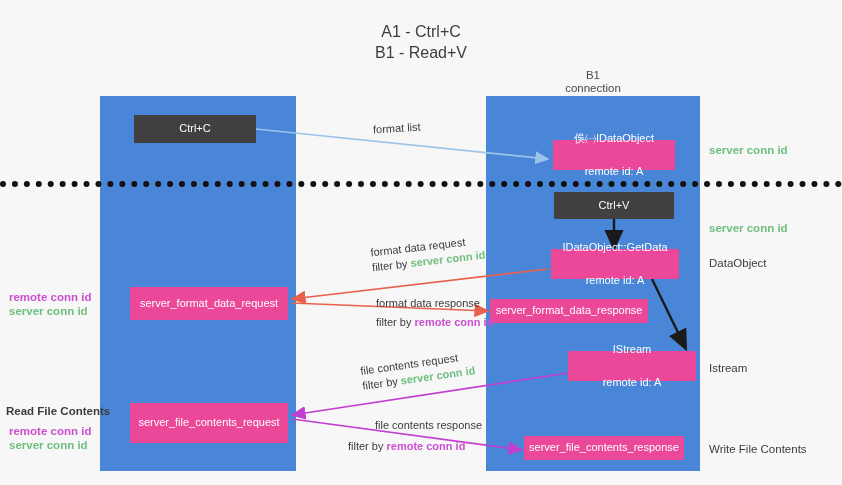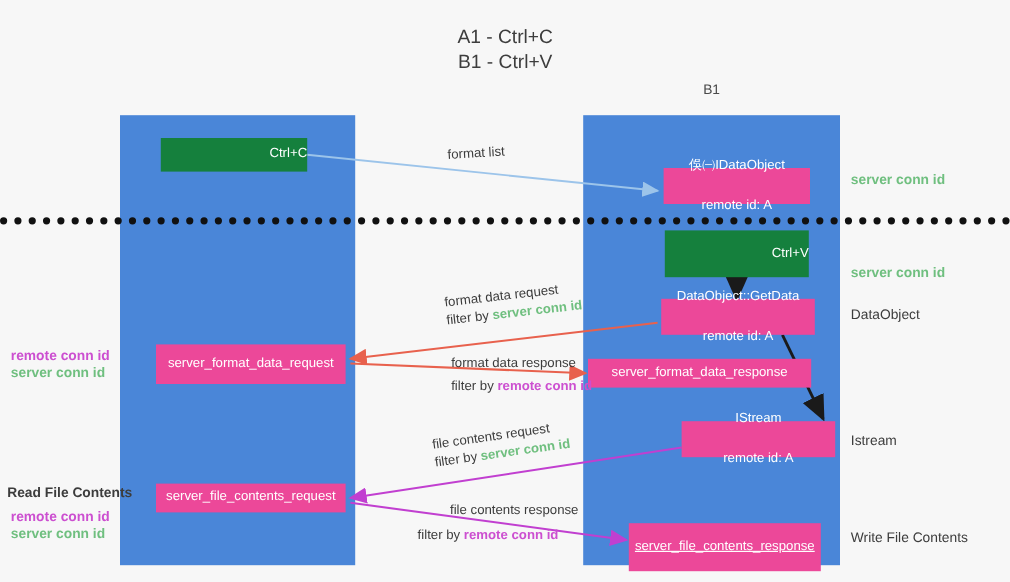--- a/index.html
+++ b/index.html
@@ -20,21 +20,21 @@
 
   .col-head{position:absolute;text-align:center;font-size:11.5px;line-height:13px;color:#4a4a4a;}
   .col-head .l2{display:block;}
 
   .title{position:absolute;left:0;top:10px;width:842px;text-align:center;
          font-size:16px;line-height:21px;color:#3d3d3d;}
 
   .node{position:absolute;box-sizing:border-box;display:flex;
         flex-direction:column;align-items:center;justify-content:center;
         color:#ffffff;font-size:11px;line-height:13.5px;text-align:center;}
-  .node.green{background:#15803d;align-items:flex-end;}
+  .node.green{background:#404040;}
   .node.orange{background:#ec4899;}
   .node .l2{display:block;margin-top:20px;}
 
   .side{position:absolute;font-size:11.5px;line-height:14px;}
   .green-t{color:#6fbf7f;font-weight:bold;}
   .mag-t{color:#cc4fd0;font-weight:bold;}
   .plain-t{color:#3c3c3c;}
 
   .edge-lbl{position:absolute;font-size:11px;line-height:15px;color:#3c3c3c;white-space:nowrap;}
   .edge-lbl b{font-weight:bold;}
@@ -42,29 +42,30 @@
   .dash{position:absolute;left:0;top:170px;width:842px;height:0;
         border-top:6px dotted #111;}
 </style>
 </head>
 <body>
 
 <div id="stage">
 
   <div class="title">
     <span>A1 - Ctrl+C</span><br>
-    <span>B1 - Ctrl+V</span>
+    <span>B1 - Read+V</span>
   </div>
 
   <div class="col-head" style="left:100px;top:58px;width:196px;margin-top:44px;">
     <span>A1</span>
     <span class="l2">remote</span>
   </div>
   <div class="col-head" style="left:486px;top:58px;width:214px;">
     <span>B1</span>
+    <span class="l2">connection</span>
   </div>
 
   <div class="lane lane-a"></div>
   <div class="lane lane-b"></div>
 
   <svg id="wires">
     <defs>
       <marker id="ah-blue" markerWidth="9" markerHeight="8" refX="8" refY="4" orient="auto">
         <path d="M0,0 L9,4 L0,8 z" fill="#9cc4ea"></path>
       </marker>
@@ -96,47 +97,47 @@
 
   <div class="node green" style="left:134px;top:104px;width:122px;height:28px;">
     <span>Ctrl+C</span>
   </div>
 
   <div class="node orange" style="left:553px;top:129px;width:122px;height:30px;">
     <span>俁㈠IDataObject</span>
     <span class="l2">remote id: A</span>
   </div>
 
-  <div class="node green" style="left:554px;top:181px;width:120px;height:39px;">
+  <div class="node green" style="left:554px;top:181px;width:120px;height:27px;">
     <span>Ctrl+V</span>
   </div>
 
   <div class="node orange" style="left:551px;top:238px;width:128px;height:30px;">
-    <span>DataObject::GetData</span>
+    <span>IDataObject::GetData</span>
     <span class="l2">remote id: A</span>
   </div>
 
   <div class="node orange" style="left:130px;top:276px;width:158px;height:33px;">
     <span>server_format_data_request</span>
   </div>
 
-  <div class="node orange" style="left:490px;top:288px;width:186px;height:24px;">
+  <div class="node orange" style="left:490px;top:288px;width:158px;height:24px;">
     <span>server_format_data_response</span>
   </div>
 
   <div class="node orange" style="left:568px;top:340px;width:128px;height:30px;">
     <span>IStream</span>
     <span class="l2">remote id: A</span>
   </div>
 
-  <div class="node orange" style="left:130px;top:392px;width:158px;height:24px;">
+  <div class="node orange" style="left:130px;top:392px;width:158px;height:40px;">
     <span>server_file_contents_request</span>
   </div>
 
-  <div class="node orange" style="left:524px;top:425px;width:160px;height:40px;text-decoration:underline;">
+  <div class="node orange" style="left:524px;top:425px;width:160px;height:24px;">
     <span>server_file_contents_response</span>
   </div>
 
   <div class="edge-lbl" style="left:373px;top:110px;transform:rotate(-3.5deg);">
     <span>format list</span>
   </div>
 
   <div class="edge-lbl" style="left:371px;top:228px;transform:rotate(-6.5deg);">
     <div>format data request</div>
     <div>

